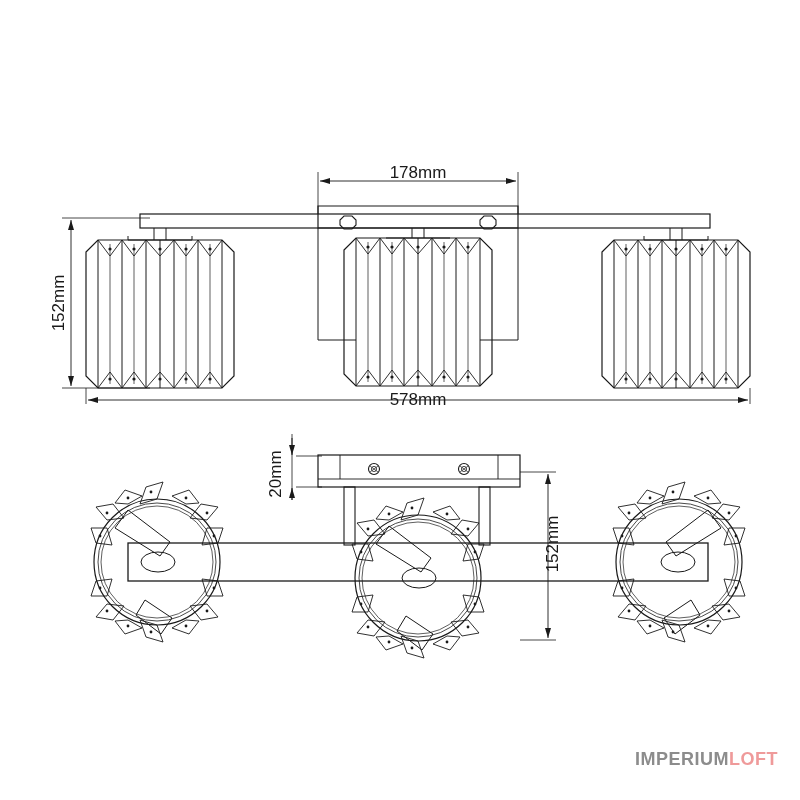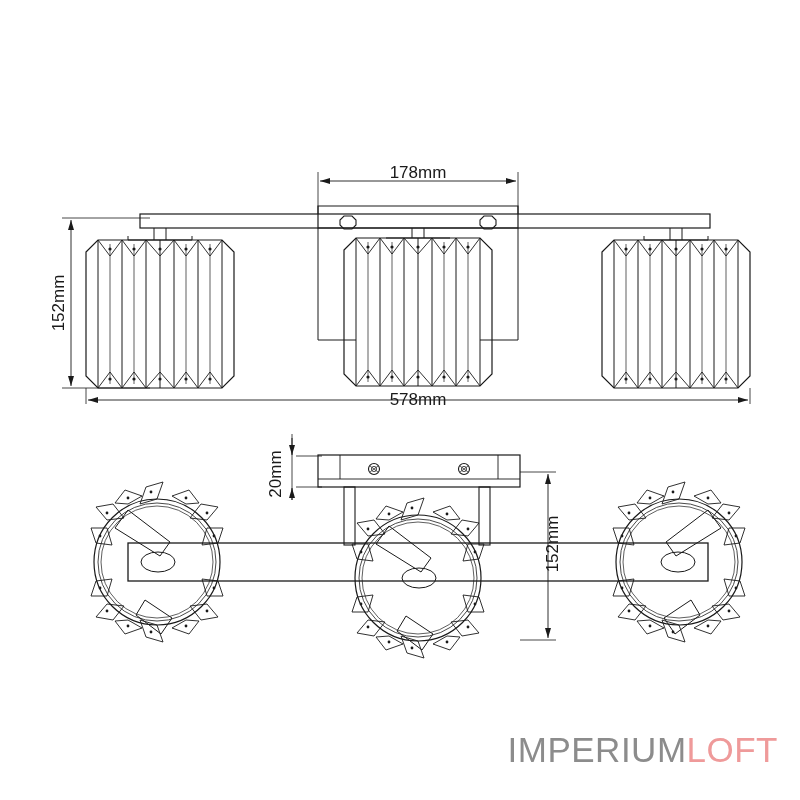--- a/index.html
+++ b/index.html
@@ -1,21 +1,21 @@
 <!DOCTYPE html>
 <html><head>
 <meta charset="utf-8">
 <style>
   html,body{margin:0;padding:0;background:#ffffff;}
   body{width:800px;height:800px;overflow:hidden;
        font-family:"Liberation Sans","DejaVu Sans",sans-serif;}
   #stage{position:relative;width:800px;height:800px;background:#fff;}
   svg#drawing{position:absolute;left:0;top:0;width:800px;height:800px;display:block;}
-  .wm{position:absolute;right:22px;bottom:30px;font-size:35px;letter-spacing:0.5px;
-      font-family:"Liberation Sans","DejaVu Sans",sans-serif;font-weight:400;}
+  .wm{position:absolute;right:22px;bottom:30px;font-size:18px;letter-spacing:0.5px;
+      font-family:"Liberation Sans","DejaVu Sans",sans-serif;font-weight:700;}
   .wm .a{color:#8c8c8c;}
   .wm .b{color:#ef9a9a;}
 </style>
 </head>
 <body>
 
 <div id="stage">
 
   <svg id="drawing" viewBox="0 0 800 800">
     <defs>

